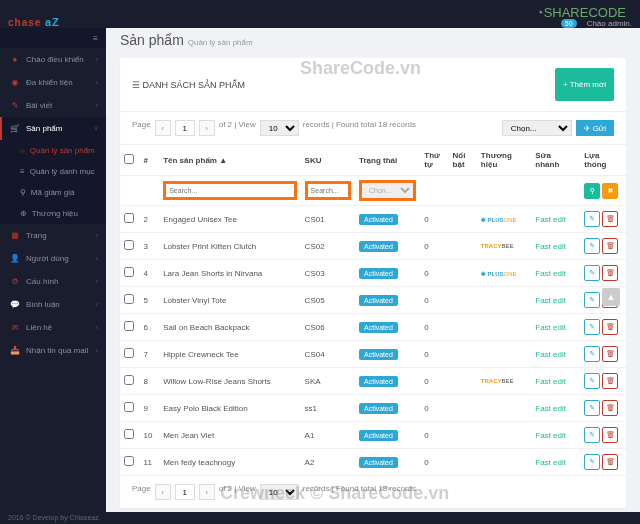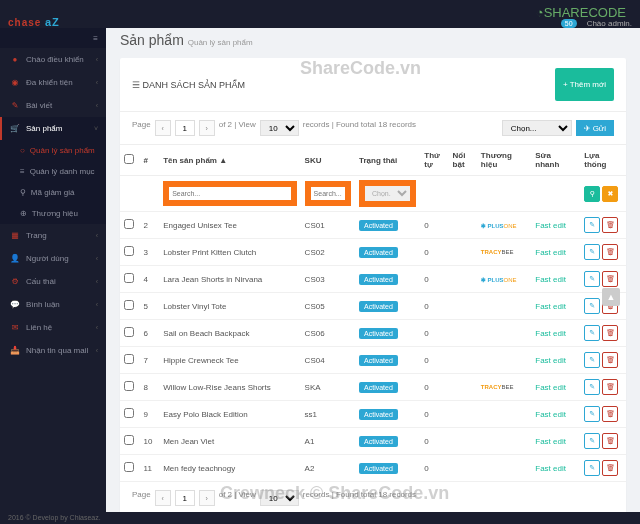--- a/index.html
+++ b/index.html
@@ -33,21 +33,21 @@
 .pager-row{padding:8px 12px;display:flex;align-items:flex-start;gap:4px;font-size:8px;color:#888}
 .pager-btn{border:1px solid #ddd;background:#fafafa;width:16px;height:16px;display:inline-flex;align-items:center;justify-content:center;font-size:7px;cursor:pointer}
 .pager-input{width:20px;height:16px;border:1px solid #ddd;text-align:center;font-size:8px}
 .select{border:1px solid #ddd;height:16px;font-size:8px;padding:0 4px}
 .pager-right{margin-left:auto;display:flex;gap:4px}
 .btn-send{background:#2da7d4;color:#fff;padding:2px 8px;border:none;font-size:8px;border-radius:0}
 table{width:100%;border-collapse:collapse}
 th{text-align:left;padding:6px 4px;font-size:8px;font-weight:bold;color:#444;border-bottom:1px solid #eee;border-top:1px solid #eee}
 td{padding:5px 4px;font-size:8px;color:#555;border-bottom:1px solid #f0f0f0;vertical-align:middle}
 .filter-row td{padding:4px}
-.filter-input{width:100%;border:6px solid #f97316;padding:3px;font-size:7px;color:#aaa}
+.filter-input{width:100%;border:3px solid #f97316;padding:3px;font-size:7px;color:#aaa}
 .chk{width:10px;height:10px}
 .status-badge{background:#2da7d4;color:#fff;padding:2px 5px;border-radius:2px;font-size:7px}
 .link-teal{color:#1abc9c}
 .icon-btn{width:16px;height:16px;border:1px solid;display:inline-flex;align-items:center;justify-content:center;font-size:7px;border-radius:2px;cursor:pointer}
 .icon-btn.edit{border-color:#2da7d4;color:#2da7d4}
 .icon-btn.del{border-color:#c0392b;color:#c0392b}
 .icon-btn.search{background:#1abc9c;color:#fff;border-color:#1abc9c}
 .icon-btn.reset{background:#f39c12;color:#fff;border-color:#f39c12}
 .brand-cell{font-size:6px;color:#888}
 .brand-plus{color:#2da7d4;font-weight:bold}
@@ -118,21 +118,21 @@
           <span>Trang</span>
           <span class="chev">‹</span>
         </div>
         <div class="nav-item">
           <span class="icon">👤</span>
           <span>Người dùng</span>
           <span class="chev">‹</span>
         </div>
         <div class="nav-item">
           <span class="icon">⚙</span>
-          <span>Cấu thái</span>
+          <span>Cấu hình</span>
           <span class="chev">‹</span>
         </div>
         <div class="nav-item">
           <span class="icon">💬</span>
           <span>Bình luận</span>
           <span class="chev">‹</span>
         </div>
         <div class="nav-item">
           <span class="icon">✉</span>
           <span>Liên hệ</span>

